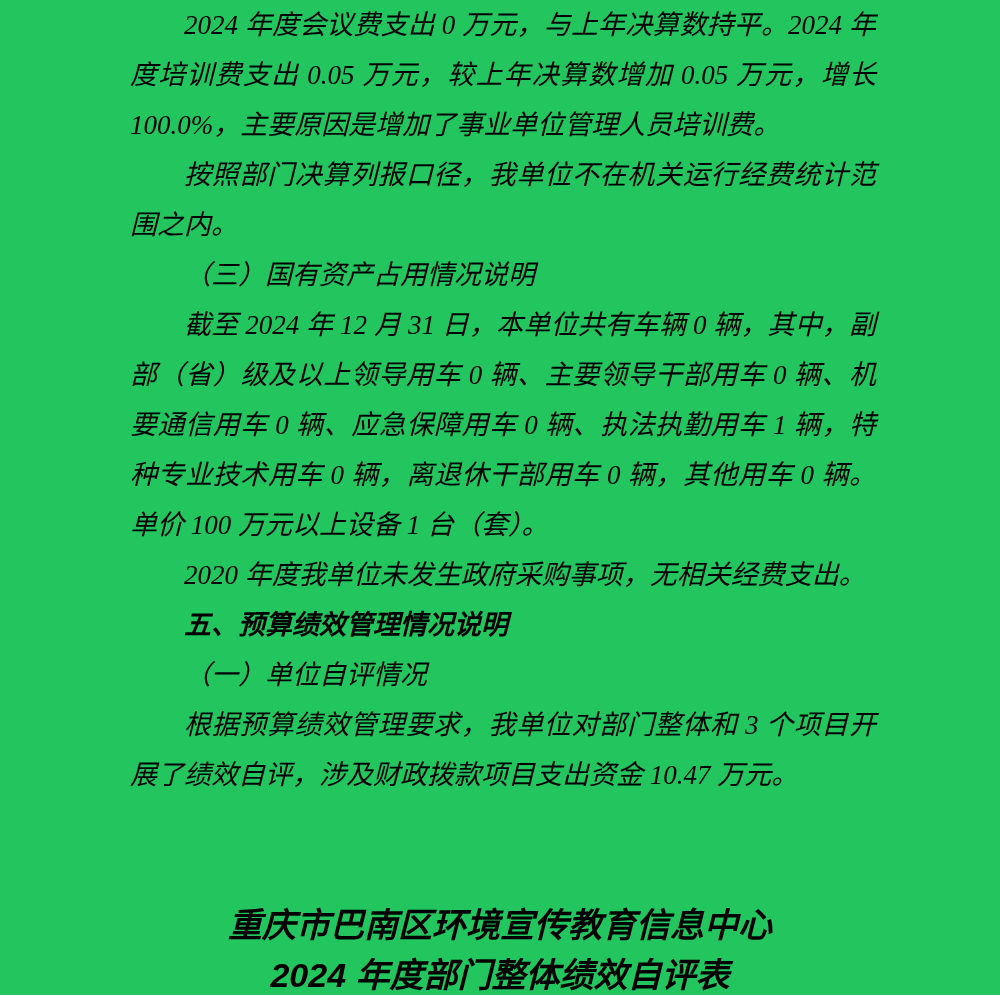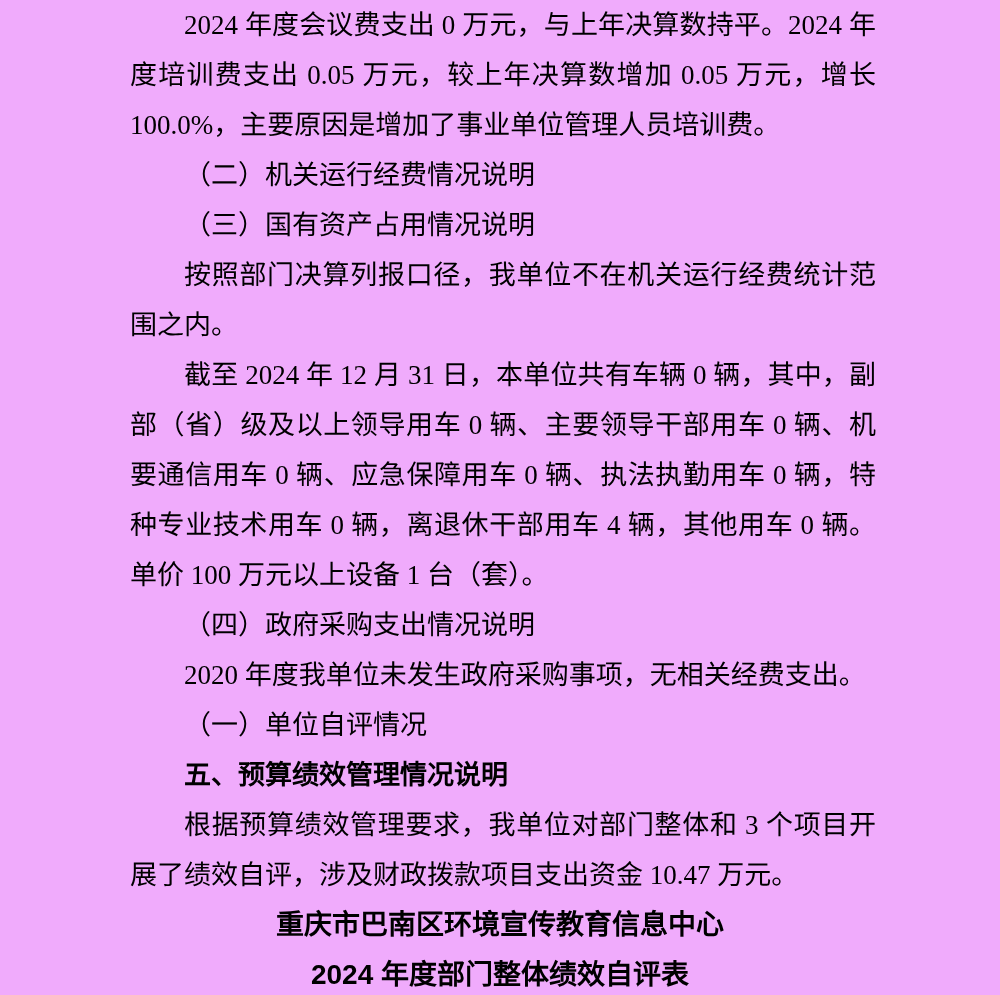--- a/index.html
+++ b/index.html
@@ -4,23 +4,24 @@
 <style>
   html, body {
     margin: 0;
     padding: 0;
     background: #ffffff;
   }
   .page {
     position: relative;
     width: 1000px;
     height: 995px;
-    background: #f0abfc;
+    background: #22c55e;
     color: #000000;
     overflow: hidden;
+    font-style: italic;
   }
   .content {
     position: absolute;
     top: 0;
     left: 130px;
     width: 746px;
   }
   .para {
     font-family: "Liberation Serif", "DejaVu Serif", serif;
     font-size: 27px;
@@ -38,39 +39,37 @@
   .titles {
     position: absolute;
     top: 900px;
     left: 0;
     width: 1000px;
     text-align: center;
   }
   .doc-title {
     font-family: "Liberation Sans", "DejaVu Sans", sans-serif;
     font-weight: bold;
-    font-size: 28px;
+    font-size: 34px;
     line-height: 50px;
     margin: 0;
     color: #000000;
   }
 </style>
 </head>
 <body>
 
 <div class="page">
   <div class="content">
     <p class="para">2024 年度会议费支出 0 万元，与上年决算数持平。2024 年度培训费支出 0.05 万元，较上年决算数增加 0.05 万元，增长 100.0%，主要原因是增加了事业单位管理人员培训费。</p>
-    <p class="para">（二）机关运行经费情况说明</p>
+    <p class="para">按照部门决算列报口径，我单位不在机关运行经费统计范围之内。</p>
     <p class="para">（三）国有资产占用情况说明</p>
-    <p class="para">按照部门决算列报口径，我单位不在机关运行经费统计范围之内。</p>
-    <p class="para">截至 2024 年 12 月 31 日，本单位共有车辆 0 辆，其中，副部（省）级及以上领导用车 0 辆、主要领导干部用车 0 辆、机要通信用车 0 辆、应急保障用车 0 辆、执法执勤用车 0 辆，特种专业技术用车 0 辆，离退休干部用车 4 辆，其他用车 0 辆。单价 100 万元以上设备 1 台（套）。</p>
-    <p class="para">（四）政府采购支出情况说明</p>
+    <p class="para">截至 2024 年 12 月 31 日，本单位共有车辆 0 辆，其中，副部（省）级及以上领导用车 0 辆、主要领导干部用车 0 辆、机要通信用车 0 辆、应急保障用车 0 辆、执法执勤用车 1 辆，特种专业技术用车 0 辆，离退休干部用车 0 辆，其他用车 0 辆。单价 100 万元以上设备 1 台（套）。</p>
     <p class="para">2020 年度我单位未发生政府采购事项，无相关经费支出。</p>
+    <p class="para heading">五、预算绩效管理情况说明</p>
     <p class="para">（一）单位自评情况</p>
-    <p class="para heading">五、预算绩效管理情况说明</p>
     <p class="para">根据预算绩效管理要求，我单位对部门整体和 3 个项目开展了绩效自评，涉及财政拨款项目支出资金 10.47 万元。</p>
   </div>
   <div class="titles">
     <p class="doc-title">重庆市巴南区环境宣传教育信息中心</p>
     <p class="doc-title">2024 年度部门整体绩效自评表</p>
   </div>
 </div>
 
 </body></html>

